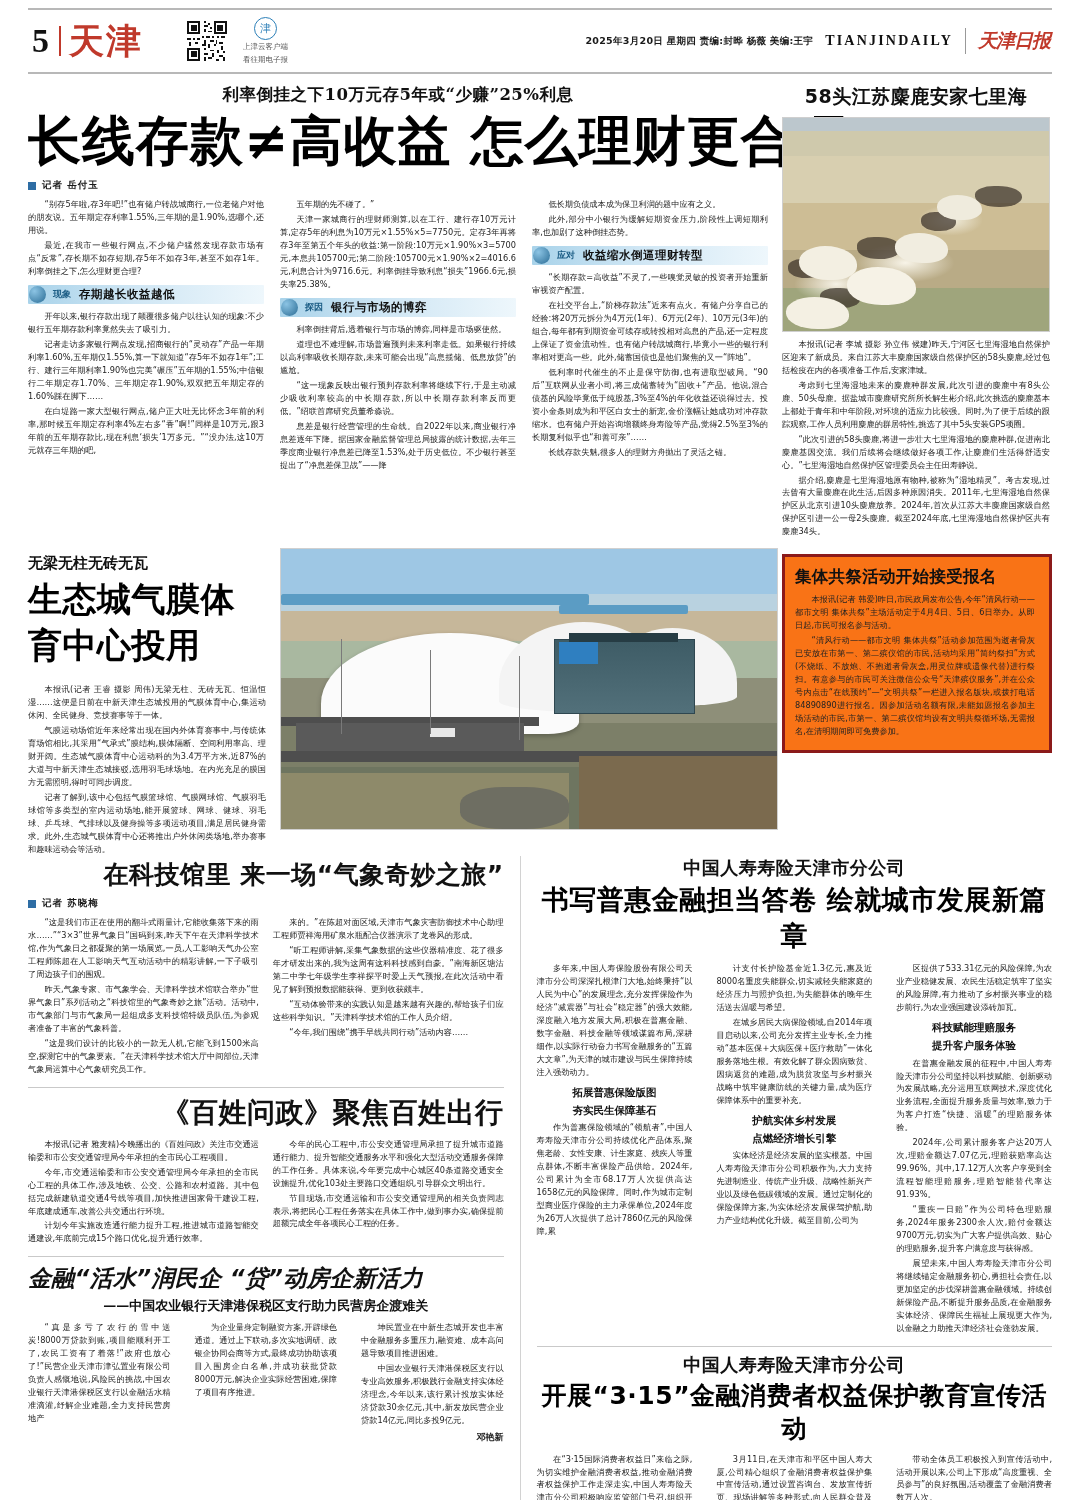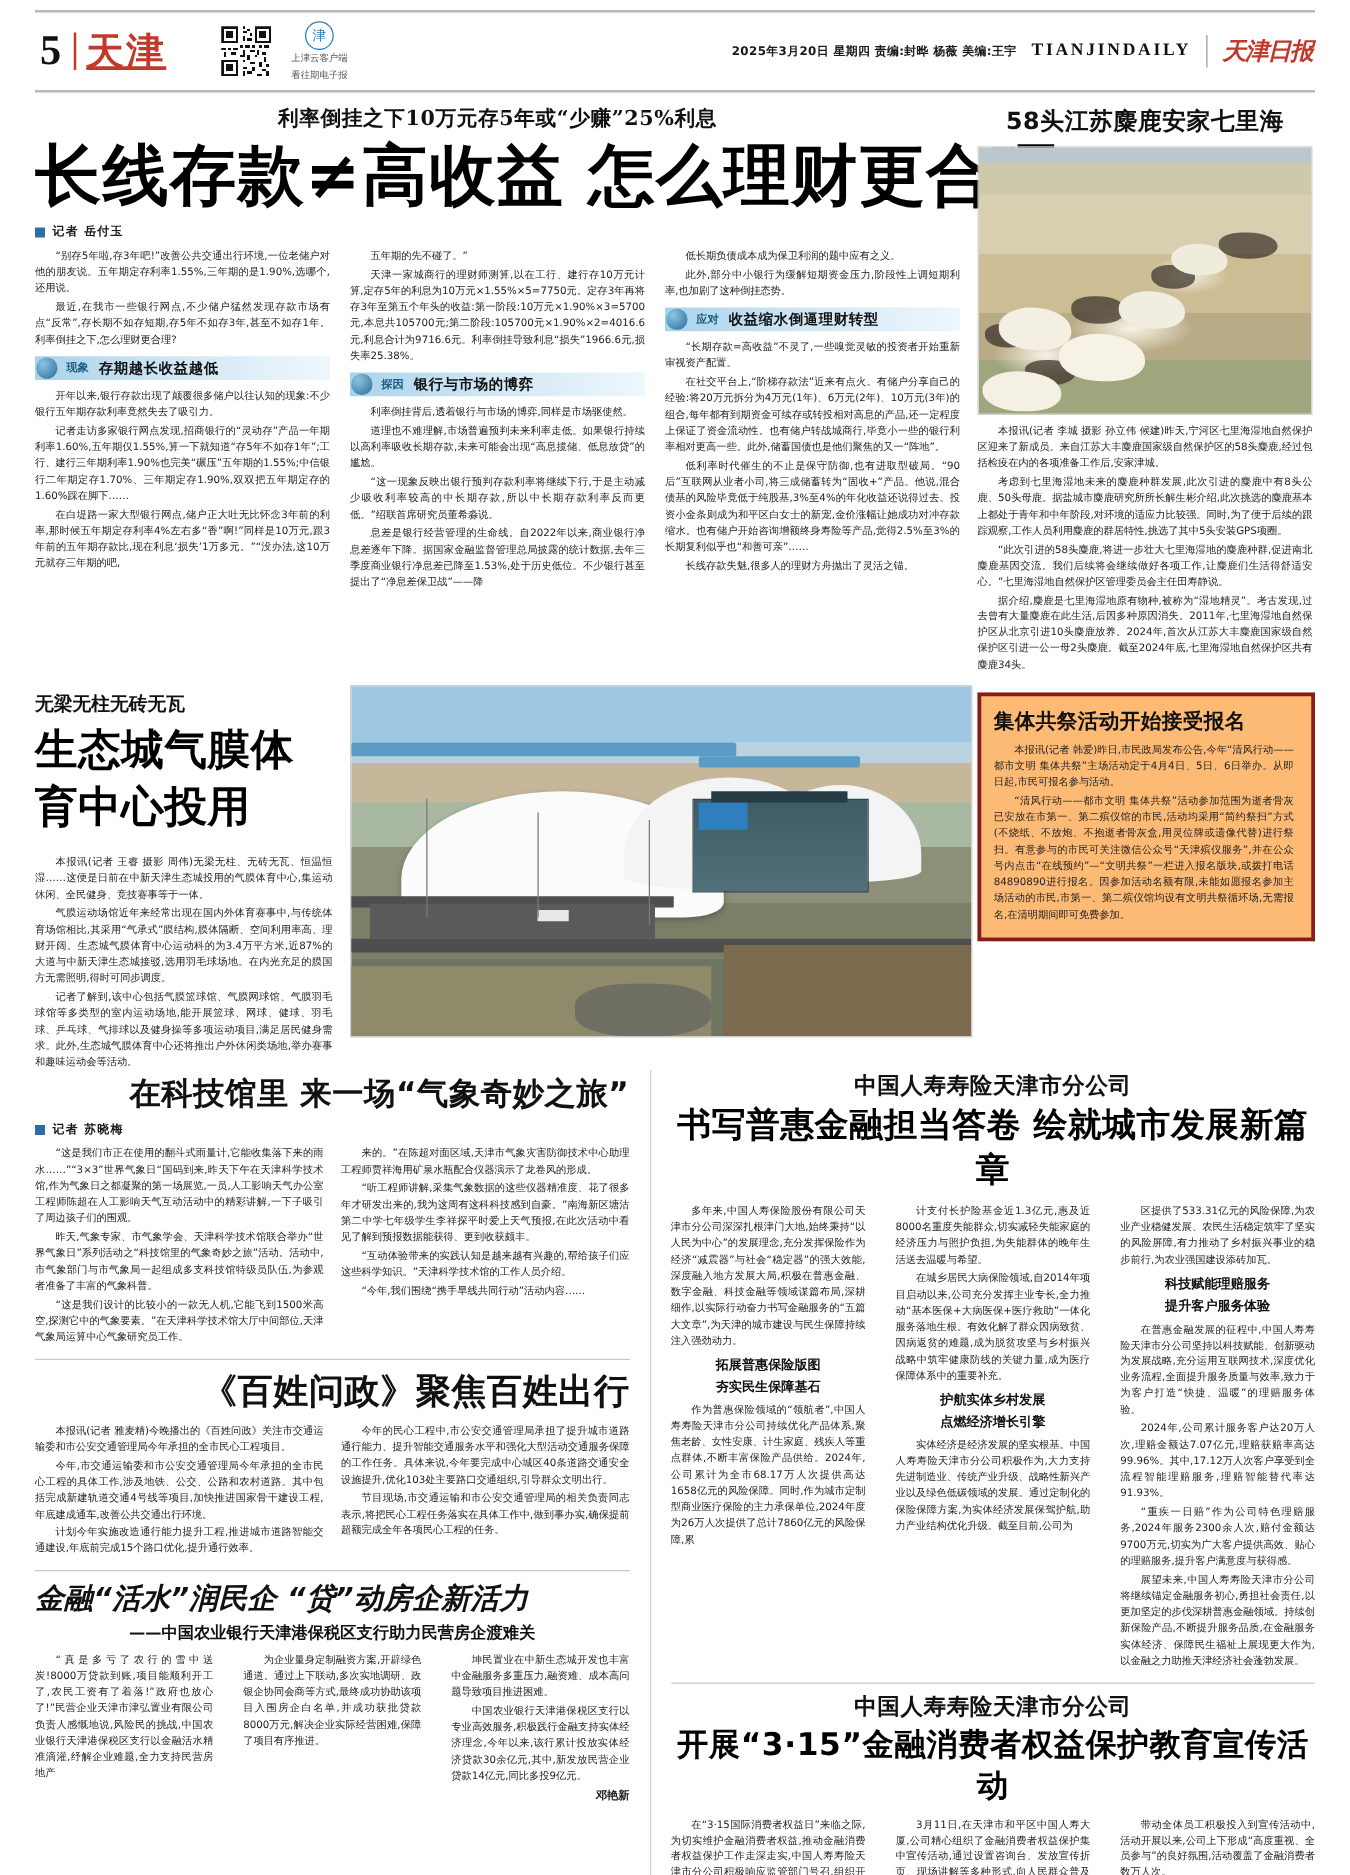--- a/index.html
+++ b/index.html
@@ -18,21 +18,21 @@
     border-top:2px solid #b8b8b8;border-bottom:2px solid #b8b8b8;
     display:flex;align-items:center;
   }
   .page-num{
     font-family:"Liberation Serif",serif;font-size:34px;font-weight:bold;
     color:#111;line-height:1;padding:0 10px 0 4px;
   }
   .mh-divider{width:2px;height:30px;background:#c0392b;margin:0 8px 0 0;}
   .section-name{
     font-family:"DejaVu Sans","Liberation Sans",sans-serif;
-    font-size:30px;font-weight:bold;color:#c0392b;letter-spacing:2px;text-decoration:underline;
+    font-size:35px;font-weight:bold;color:#c0392b;letter-spacing:2px;
   }
   .qr-block{display:flex;align-items:center;margin-left:44px;}
   .qr{width:40px;height:40px;display:block;}
   .appicon{margin-left:16px;display:flex;flex-direction:column;align-items:center;}
   .appicon .circ{
     width:21px;height:21px;border:1.6px solid #2c7fb8;border-radius:50%;
     display:flex;align-items:center;justify-content:center;
     font-size:11px;color:#2c7fb8;font-family:"DejaVu Sans",sans-serif;
   }
   .applabel{font-size:7.5px;color:#555;line-height:1.35;margin-top:2px;text-align:center;
@@ -119,21 +119,21 @@
   .dome{position:absolute;background:#fbfbfb;border-radius:50% 50% 12% 12%/70% 70% 12% 12%;box-shadow:0 2px 5px rgba(0,0,0,.25);}
   .dome2{position:absolute;background:#f4f4f4;border-radius:50%/70% 70% 12% 12%;}
   .bldg{position:absolute;background:linear-gradient(#3e5c66,#52707a);border:1px solid #2f4750;}
   .road{position:absolute;background:#4e4e4e;}
   .water{position:absolute;background:#5b9cc4;}
 
   
   .notice-box{
     position:absolute;right:0;top:0;width:270px;
     border:3px solid #8b1a1a;box-sizing:border-box;padding:9px 14px 10px 10px;
-    background:#fdba74;
+    background:#f97316;
   }
   .notice-head{font-size:16.5px;font-weight:bold;color:#111;margin-bottom:5px;
     font-family:"DejaVu Sans","Liberation Sans",sans-serif;letter-spacing:.3px;}
 
   
   .sec3{display:flex;margin:12px 28px 0 28px;gap:16px;}
   .s3-left{width:478px;}
   .s3-right{width:518px;}
   .center-head{text-align:right;font-size:25px;font-weight:bold;color:#111;
     font-family:"DejaVu Sans","Liberation Sans",sans-serif;margin:2px 0 6px 0;letter-spacing:.5px;}
@@ -239,21 +239,21 @@
 
       <div class="byline-box">
         <span class="byline-sq"></span>
         <span class="byline-txt">记者 岳付玉</span>
       </div>
 
       <div class="three-col">
 
         <div>
           <div class="col-text">
-            <p>“别存5年啦,存3年吧!”改善公共交通出行环境,一位老储户对他的朋友说。五年期定存利率1.55%,三年期的是1.90%,选哪个,还用说。</p>
+            <p>“别存5年啦,存3年吧!”也有储户转战城商行,一位老储户对他的朋友说。五年期定存利率1.55%,三年期的是1.90%,选哪个,还用说。</p>
             <p>最近,在我市一些银行网点,不少储户猛然发现存款市场有点“反常”,存长期不如存短期,存5年不如存3年,甚至不如存1年。利率倒挂之下,怎么理财更合理?</p>
           </div>
           <div class="sec-tag">
             <span class="ball"></span>
             <span class="kicker">现象</span>
             <span class="title">存期越长收益越低</span>
           </div>
           <div class="col-text">
             <p>开年以来,银行存款出现了颠覆很多储户以往认知的现象:不少银行五年期存款利率竟然失去了吸引力。</p>
             <p>记者走访多家银行网点发现,招商银行的“灵动存”产品一年期利率1.60%,五年期仅1.55%,算一下就知道“存5年不如存1年”;工行、建行三年期利率1.90%也完美“碾压”五年期的1.55%;中信银行二年期定存1.70%、三年期定存1.90%,双双把五年期定存的1.60%踩在脚下……</p>

